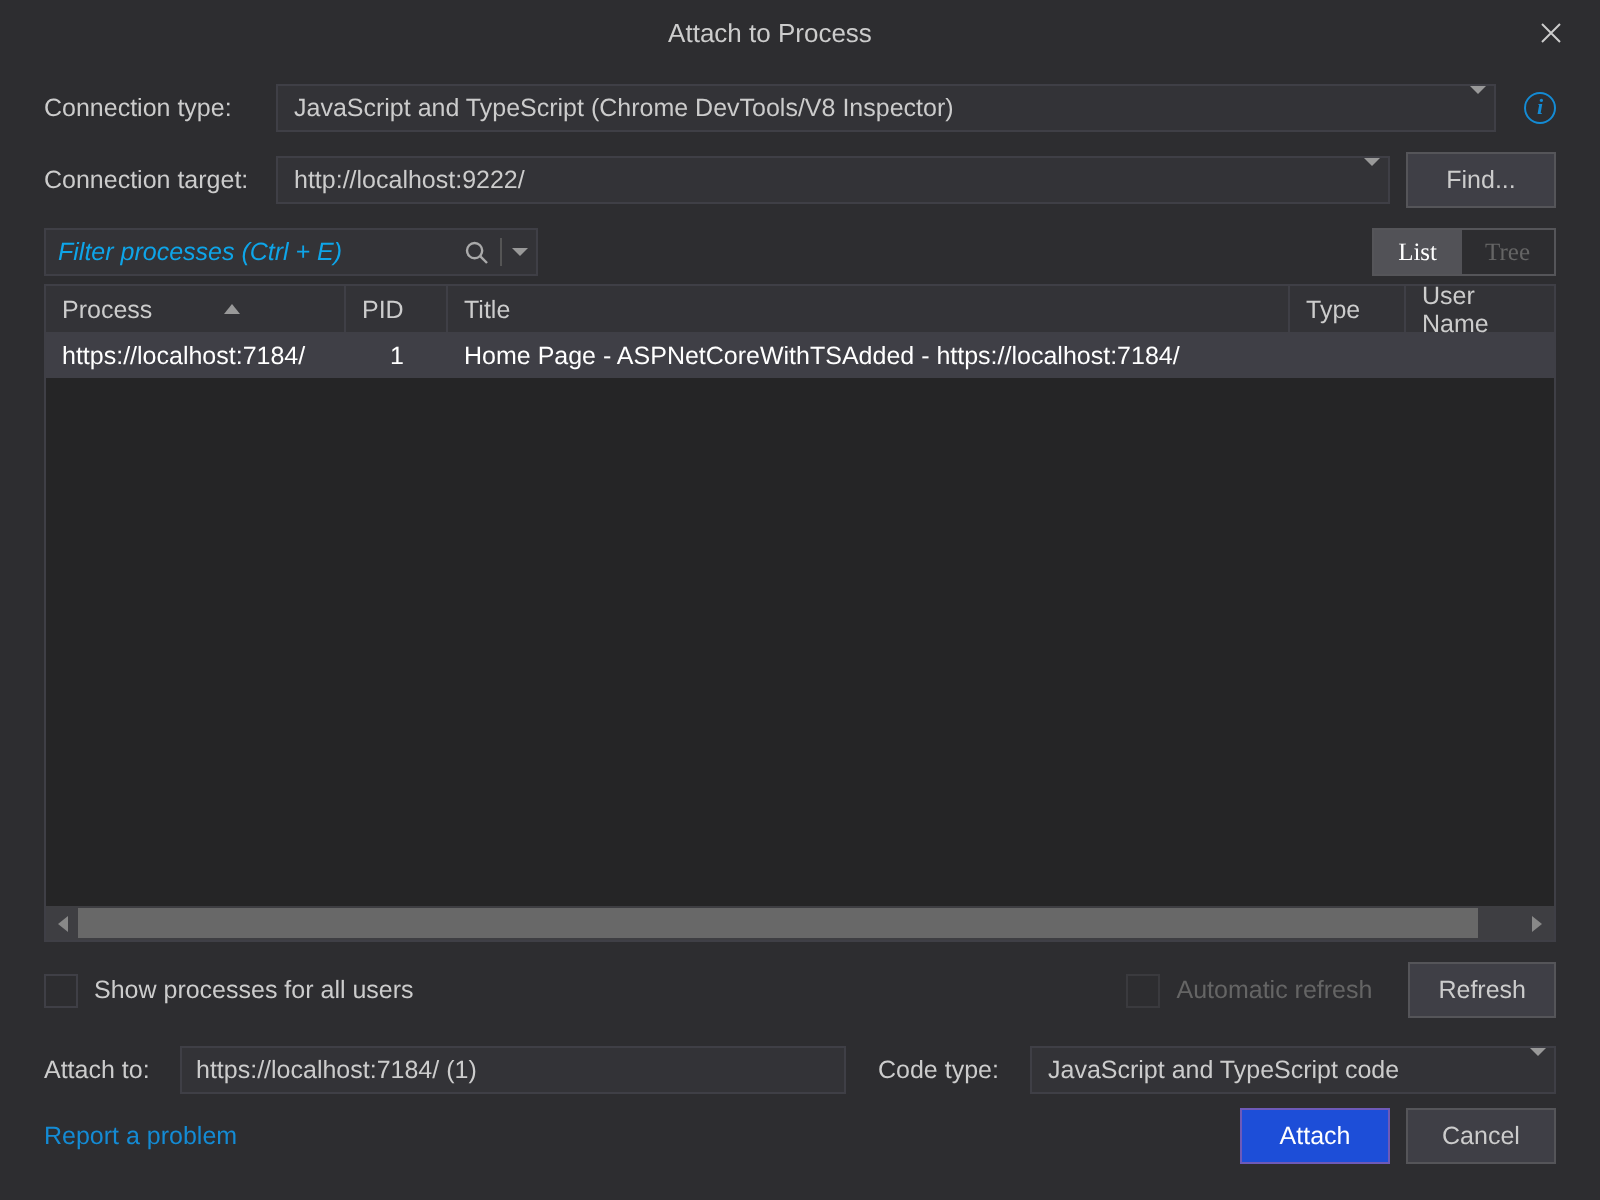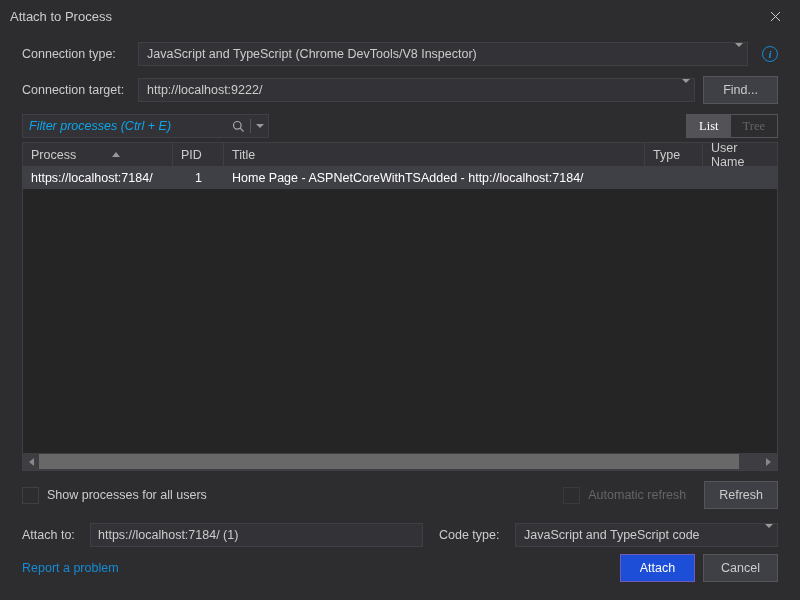--- a/index.html
+++ b/index.html
@@ -1,18 +1,18 @@
 <!DOCTYPE html>
 <html><head>
 <meta charset="utf-8">
 <style>
   * { box-sizing: border-box; margin: 0; padding: 0; font-family: "Segoe UI", Arial, sans-serif; }
   body { background: #2d2d30; color: #cccccc; font-size: 12.5px; width: 800px; height: 600px; overflow: hidden; position: relative; }
   
-  .titlebar { height: 32px; display: flex; align-items: center; padding: 0 10px; background: #2d2d30; }
+  .titlebar { height: 32px; display: flex; align-items: center; padding: 0 10px; background: #2d2d30; text-align: center; }
   .titlebar-title { flex: 1; font-size: 13px; color: #cccccc; }
   .close-btn { width: 30px; height: 30px; display: flex; align-items: center; justify-content: center; cursor: pointer; }
   .close-btn svg { stroke: #cccccc; }
 
   .content { padding: 10px 22px 0 22px; }
 
   .form-row { display: flex; align-items: center; margin-bottom: 10px; gap: 8px; }
   .form-label { width: 108px; color: #cccccc; }
   
   .combo { flex: 1; height: 24px; background: #333337; border: 1px solid #3f3f46; display: flex; align-items: center; padding: 0 4px 0 8px; position: relative; color: #cccccc; }
@@ -131,21 +131,21 @@
       </div>
       <div class="gh-cell col-pid">PID</div>
       <div class="gh-cell col-title">Title</div>
       <div class="gh-cell col-type">Type</div>
       <div class="gh-cell col-user">User Name</div>
     </div>
     <div class="grid-body">
       <div class="grid-row selected">
         <div class="gb-cell col-proc">https://localhost:7184/</div>
         <div class="gb-cell col-pid">1</div>
-        <div class="gb-cell col-title">Home Page - ASPNetCoreWithTSAdded - http://localhost:7184/</div>
+        <div class="gb-cell col-title">Home Page - ASPNetCoreWithTSAdded - https://localhost:7184/</div>
         <div class="gb-cell col-type"></div>
         <div class="gb-cell col-user"></div>
       </div>
     </div>
     <div class="scroll-strip">
       <div class="sc-arrow">
           <span class="sc-tri-l"></span>
         </div>
       <div class="sc-track">
           <div class="sc-thumb"></div>

